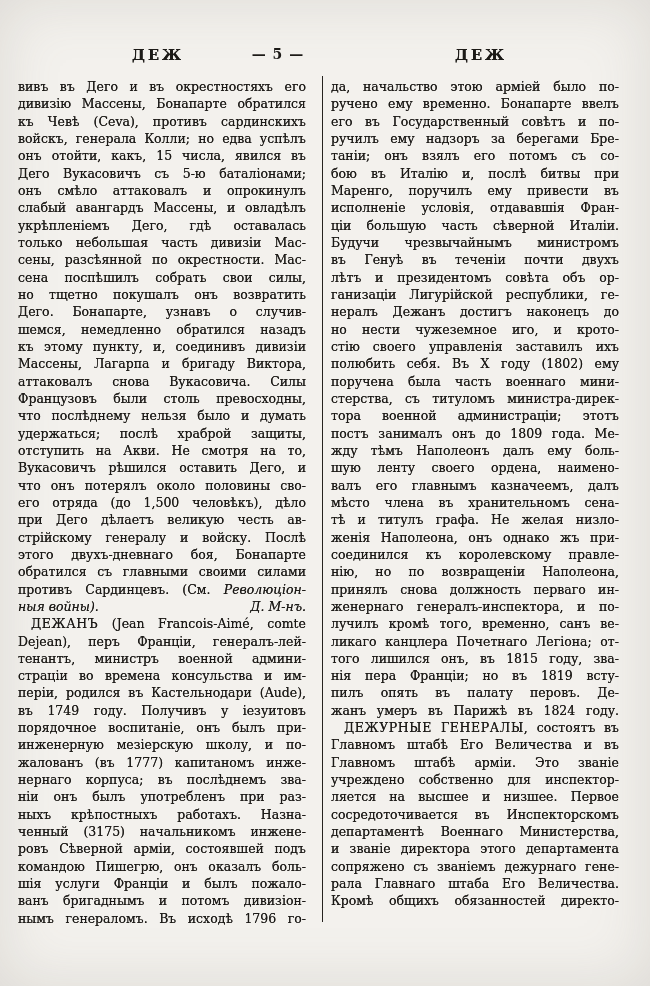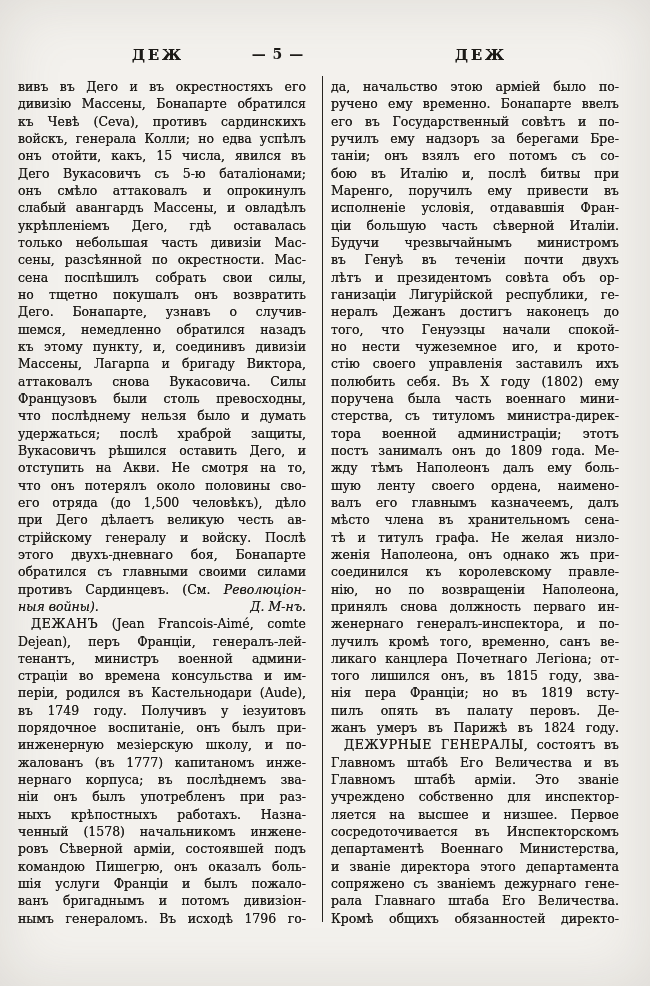--- a/index.html
+++ b/index.html
@@ -65,22 +65,22 @@
       <div class="tline just"><span>сена поспѣшилъ собрать свои силы,</span></div>
       <div class="tline just"><span>но тщетно покушалъ онъ возвратить</span></div>
       <div class="tline just"><span>Дего. Бонапарте, узнавъ о случив-</span></div>
       <div class="tline just"><span>шемся, немедленно обратился назадъ</span></div>
       <div class="tline just"><span>къ этому пункту, и, соединивъ дивизіи</span></div>
       <div class="tline just"><span>Массены, Лагарпа и бригаду Виктора,</span></div>
       <div class="tline just"><span>аттаковалъ снова Вукасовича. Силы</span></div>
       <div class="tline just"><span>Французовъ были столь превосходны,</span></div>
       <div class="tline just"><span>что послѣднему нельзя было и думать</span></div>
       <div class="tline just"><span>удержаться; послѣ храброй защиты,</span></div>
+      <div class="tline just"><span>отступить на Акви. Не смотря на то,</span></div>
       <div class="tline just"><span>Вукасовичъ рѣшился оставить Дего, и</span></div>
-      <div class="tline just"><span>отступить на Акви. Не смотря на то,</span></div>
       <div class="tline just"><span>что онъ потерялъ около половины сво-</span></div>
       <div class="tline just"><span>его отряда (до 1,500 человѣкъ), дѣло</span></div>
       <div class="tline just"><span>при Дего дѣлаетъ великую честь ав-</span></div>
       <div class="tline just"><span>стрійскому генералу и войску.  Послѣ</span></div>
       <div class="tline just"><span>этого двухъ-дневнаго боя, Бонапарте</span></div>
       <div class="tline just"><span>обратился съ главными своими силами</span></div>
       <div class="tline just"><span>противъ Сардинцевъ. (См. </span><span class="i">Революціон-</span></div>
       <div class="tline flexline">
         <span class="i">ныя войны).</span>
         <span class="gap"></span>
@@ -91,21 +91,21 @@
       <div class="tline just"><span>тенантъ, министръ военной админи-</span></div>
       <div class="tline just"><span>страціи во времена консульства и им-</span></div>
       <div class="tline just"><span>періи, родился въ Кастельнодари (Aude),</span></div>
       <div class="tline just"><span>въ 1749 году. Получивъ у іезуитовъ</span></div>
       <div class="tline just"><span>порядочное воспитаніе, онъ былъ при-</span></div>
       <div class="tline just"><span>инженерную мезіерскую школу, и по-</span></div>
       <div class="tline just"><span>жалованъ (въ 1777) капитаномъ инже-</span></div>
       <div class="tline just"><span>нернаго корпуса; въ послѣднемъ зва-</span></div>
       <div class="tline just"><span>ніи онъ былъ употребленъ при раз-</span></div>
       <div class="tline just"><span>ныхъ крѣпостныхъ работахъ. Назна-</span></div>
-      <div class="tline just"><span>ченный (1578) начальникомъ инжене-</span></div>
+      <div class="tline just"><span>ченный (3175) начальникомъ инжене-</span></div>
       <div class="tline just"><span>ровъ Сѣверной арміи, состоявшей подъ</span></div>
       <div class="tline just"><span>командою Пишегрю, онъ оказалъ боль-</span></div>
       <div class="tline just"><span>шія услуги Франціи и былъ пожало-</span></div>
       <div class="tline just"><span>ванъ бригаднымъ и потомъ дивизіон-</span></div>
       <div class="tline just"><span>нымъ генераломъ. Въ исходѣ 1796 го-</span></div>
     </div>
 
   <div class="divider"></div>
 
   <div class="col col-right">
@@ -116,21 +116,20 @@
       <div class="tline just"><span>таніи; онъ взялъ его потомъ съ со-</span></div>
       <div class="tline just"><span>бою въ Италію и, послѣ битвы при</span></div>
       <div class="tline just"><span>Маренго, поручилъ ему привести въ</span></div>
       <div class="tline just"><span>исполненіе условія, отдававшія Фран-</span></div>
       <div class="tline just"><span>ціи большую часть сѣверной Италіи.</span></div>
       <div class="tline just"><span>Будучи чрезвычайнымъ министромъ</span></div>
       <div class="tline just"><span>въ Генуѣ въ теченіи почти двухъ</span></div>
       <div class="tline just"><span>лѣтъ и президентомъ совѣта объ ор-</span></div>
       <div class="tline just"><span>ганизаціи Лигурійской республики, ге-</span></div>
       <div class="tline just"><span>нералъ Дежанъ достигъ наконецъ до</span></div>
-      <div class="tline just"><span>того, что Генуэзцы начали спокой-</span></div>
       <div class="tline just"><span>но нести чужеземное иго, и крото-</span></div>
       <div class="tline just"><span>стію своего управленія заставилъ ихъ</span></div>
       <div class="tline just"><span>полюбить себя. Въ X году (1802) ему</span></div>
       <div class="tline just"><span>поручена была часть военнаго мини-</span></div>
       <div class="tline just"><span>стерства, съ титуломъ министра-дирек-</span></div>
       <div class="tline just"><span>тора военной администраціи; этотъ</span></div>
       <div class="tline just"><span>постъ занималъ онъ до 1809 года. Ме-</span></div>
       <div class="tline just"><span>жду тѣмъ Наполеонъ далъ ему боль-</span></div>
       <div class="tline just"><span>шую ленту своего ордена, наимено-</span></div>
       <div class="tline just"><span>валъ его главнымъ казначеемъ, далъ</span></div>

